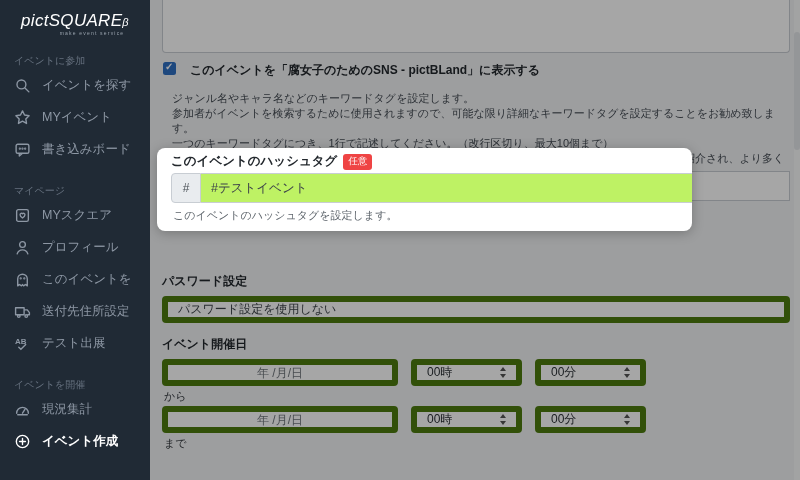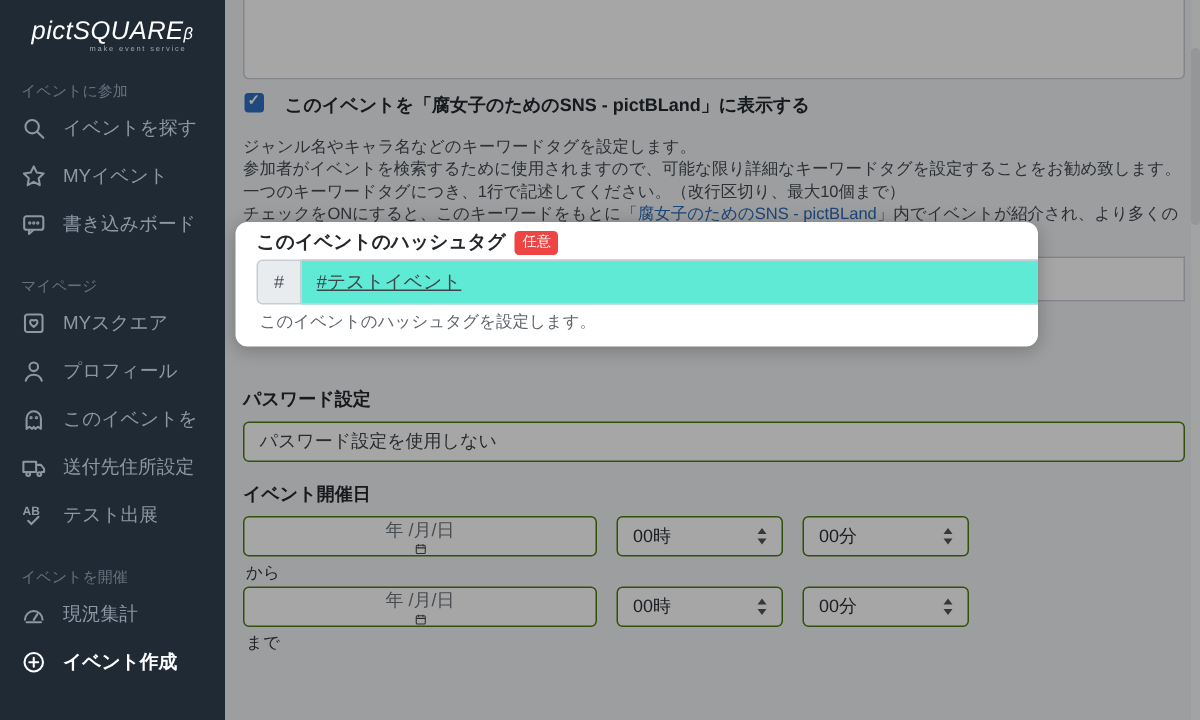--- a/index.html
+++ b/index.html
@@ -24,28 +24,28 @@
 
   .textarea-stub { height:53px; background:#fff; border:1px solid #c8cdd3; border-top:none;
                    border-radius:0 0 4px 4px; margin-bottom:9px; }
 
   .checkbox-row { display:flex; align-items:flex-start; gap:14px; margin:0 0 12px 1px; }
   .cb { width:13px; height:13px; flex:none; border-radius:2.5px; background:#2e6fc2; position:relative; cursor:pointer; }
   .cb::after { content:"✓"; position:absolute; left:2px; top:-1px; color:#fff; font-size:10px; font-weight:bold; }
   .cb-label { font-size:12px; font-weight:bold; color:#23282d; }
 
   .help { font-size:11px; line-height:15px; color:#454c54; }
-  .kw-help { }
+  .kw-help { margin-left:10px; }
   .link { color:#2b6cb8; cursor:pointer; text-decoration:none; }
 
   .spacer-hashtag { height:92px; }
 
   .section-label { font-size:12px; font-weight:bold; color:#23282d; }
 
-  .field-box { height:27px; background:#fff; border:1px solid #4d7c0f; border-radius:4px;
+  .field-box { height:27px; background:#fff; border:6px solid #4d7c0f; border-radius:4px;
                display:flex; align-items:center; padding:0 10px; font-size:12px; color:#3e444a; cursor:pointer; }
   .pw-select { margin-top:6px; }
   .pw-help { margin:7px 0 0 10px; }
 
   .date-section { margin-top:13px; }
   .dt-row { display:flex; gap:13px; margin-top:6px; }
   .date-input { width:236px; justify-content:space-between; color:#70767c;flex-direction:column; }
   .date-input svg { width:13px; height:13px; }
   .time-select { width:111px; justify-content:space-between; color:#2c3136; }
   .spin { display:flex; flex-direction:column; gap:3px; }
@@ -68,22 +68,22 @@
   
   .spot-card { position:absolute; left:7px; top:148px; width:535px; z-index:20; background:#fff;
                border-radius:8px; padding:6px 14px 8px; box-shadow:0 2px 12px rgba(0,0,0,.25); }
   .spot-label-row { display:flex; align-items:center; gap:6px; height:15px;font-family:Liberation Mono, monospace; }
   .spot-label { font-size:12.5px; font-weight:bold; color:#23282d; }
   .badge { font-size:9.5px; background:#ef4444; color:#fff; padding:1.5px 5px; border-radius:3px; }
   .spot-input-group { display:flex; height:30px; margin:4px -14px 0 0; }
   .ig-prefix { width:30px; flex:none; background:#e9ecef; border:1px solid #c8cdd3; border-radius:4px 0 0 4px;
                display:flex; align-items:center; justify-content:center; font-size:12px; color:#4a5056; }
   .ig-input { flex:1; border:1px solid #c8cdd3; border-left:none; border-right:none; border-radius:0;
-              padding:0 10px; font-size:12.5px; color:#3e444a; background:#5eead4; outline:none;
-              font-family:"Liberation Sans",sans-serif;text-decoration:underline; }
+              padding:0 10px; font-size:12.5px; color:#3e444a; background:#bef264; outline:none;
+              font-family:"Liberation Sans",sans-serif; }
   .spot-help { margin:6px 0 0 2px; font-size:11px; line-height:13.5px; color:#5d646b; }
 </style>
 </head>
 <body>
 
 <div class="app">
 
   <nav class="sidebar">
     <div class="logo">
       <div class="logo-main"><span class="logo-pict">pictSQUARE</span><span class="logo-beta">β</span></div>

